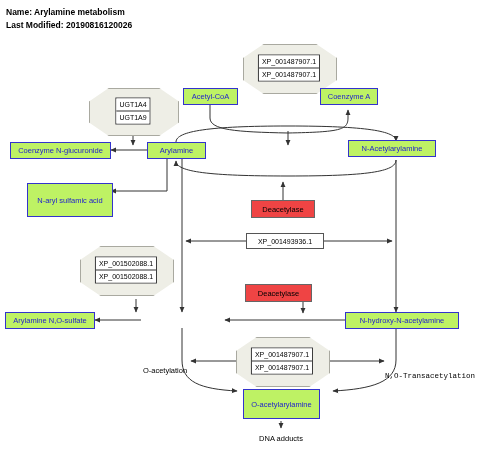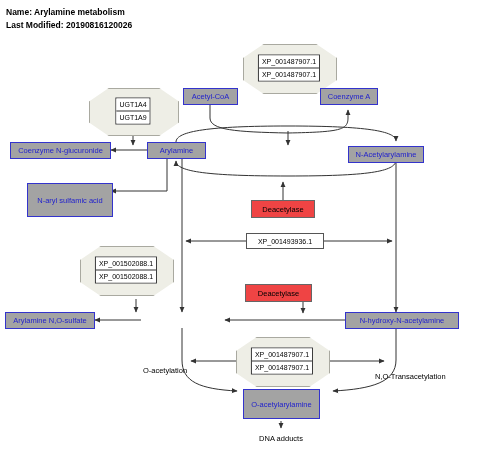--- a/index.html
+++ b/index.html
@@ -11,21 +11,21 @@
   #header{position:absolute;left:6px;top:6px;font-size:8.5px;font-weight:bold;color:#000;line-height:13px;}
   #header div{white-space:nowrap;}
 
   #canvas{position:absolute;left:0;top:0;width:480px;height:470px;}
   svg.edges{position:absolute;left:0;top:0;width:480px;height:470px;pointer-events:none;}
 
   
   .node{
     position:absolute;box-sizing:border-box;
     display:flex;align-items:center;justify-content:center;
-    background:#a3a3a3;white-space:nowrap;
+    background:#bef264;white-space:nowrap;
   }
   .metab{
     border:1px solid #3333cc;color:#2222cc;font-size:7.5px;
   }
   .plain{
     border:1px solid #666666;color:#000000;font-size:7.5px;background:#ef4444;
   }
   .freetext{
     position:absolute;color:#000;font-size:7.5px;white-space:nowrap;
     display:flex;align-items:center;justify-content:center;background:transparent;
@@ -160,21 +160,21 @@
   </div>
 
   <div class="node metab" style="left:10px;top:142px;width:101px;height:17px;">
     <span>Coenzyme N-glucuronide</span>
   </div>
 
   <div class="node metab" style="left:147px;top:142px;width:59px;height:17px;">
     <span>Arylamine</span>
   </div>
 
-  <div class="node metab" style="left:348px;top:146px;width:76px;height:17px;">
+  <div class="node metab" style="left:348px;top:140px;width:88px;height:17px;">
     <span>N-Acetylarylamine</span>
   </div>
 
   <div class="node metab" style="left:17px;top:183px;width:86px;height:34px;margin-left:10px;">
     <span>N-aryl sulfamic acid</span>
   </div>
 
   <div class="node metab" style="left:5px;top:312px;width:90px;height:17px;">
     <span>Arylamine N,O-sulfate</span>
   </div>
@@ -197,21 +197,21 @@
   </div>
 
   <div class="inline-lbl" style="left:246px;top:233px;width:78px;height:16px;">
     <span>XP_001493936.1</span>
   </div>
 
   <div class="freetext" style="left:134px;top:364px;width:62px;height:12px;">
     <span>O-acetylation</span>
   </div>
 
-  <div class="freetext" style="left:375px;top:370px;width:100px;height:12px;justify-content:flex-start;">
+  <div class="freetext" style="left:375px;top:370px;width:100px;height:12px;justify-content:flex-end;font-family:Liberation Mono, monospace;">
     <span>N,O-Transacetylation</span>
   </div>
 
   <div class="freetext" style="left:246px;top:432px;width:70px;height:12px;">
     <span>DNA adducts</span>
   </div>
 
 </div>
 
 </body></html>

